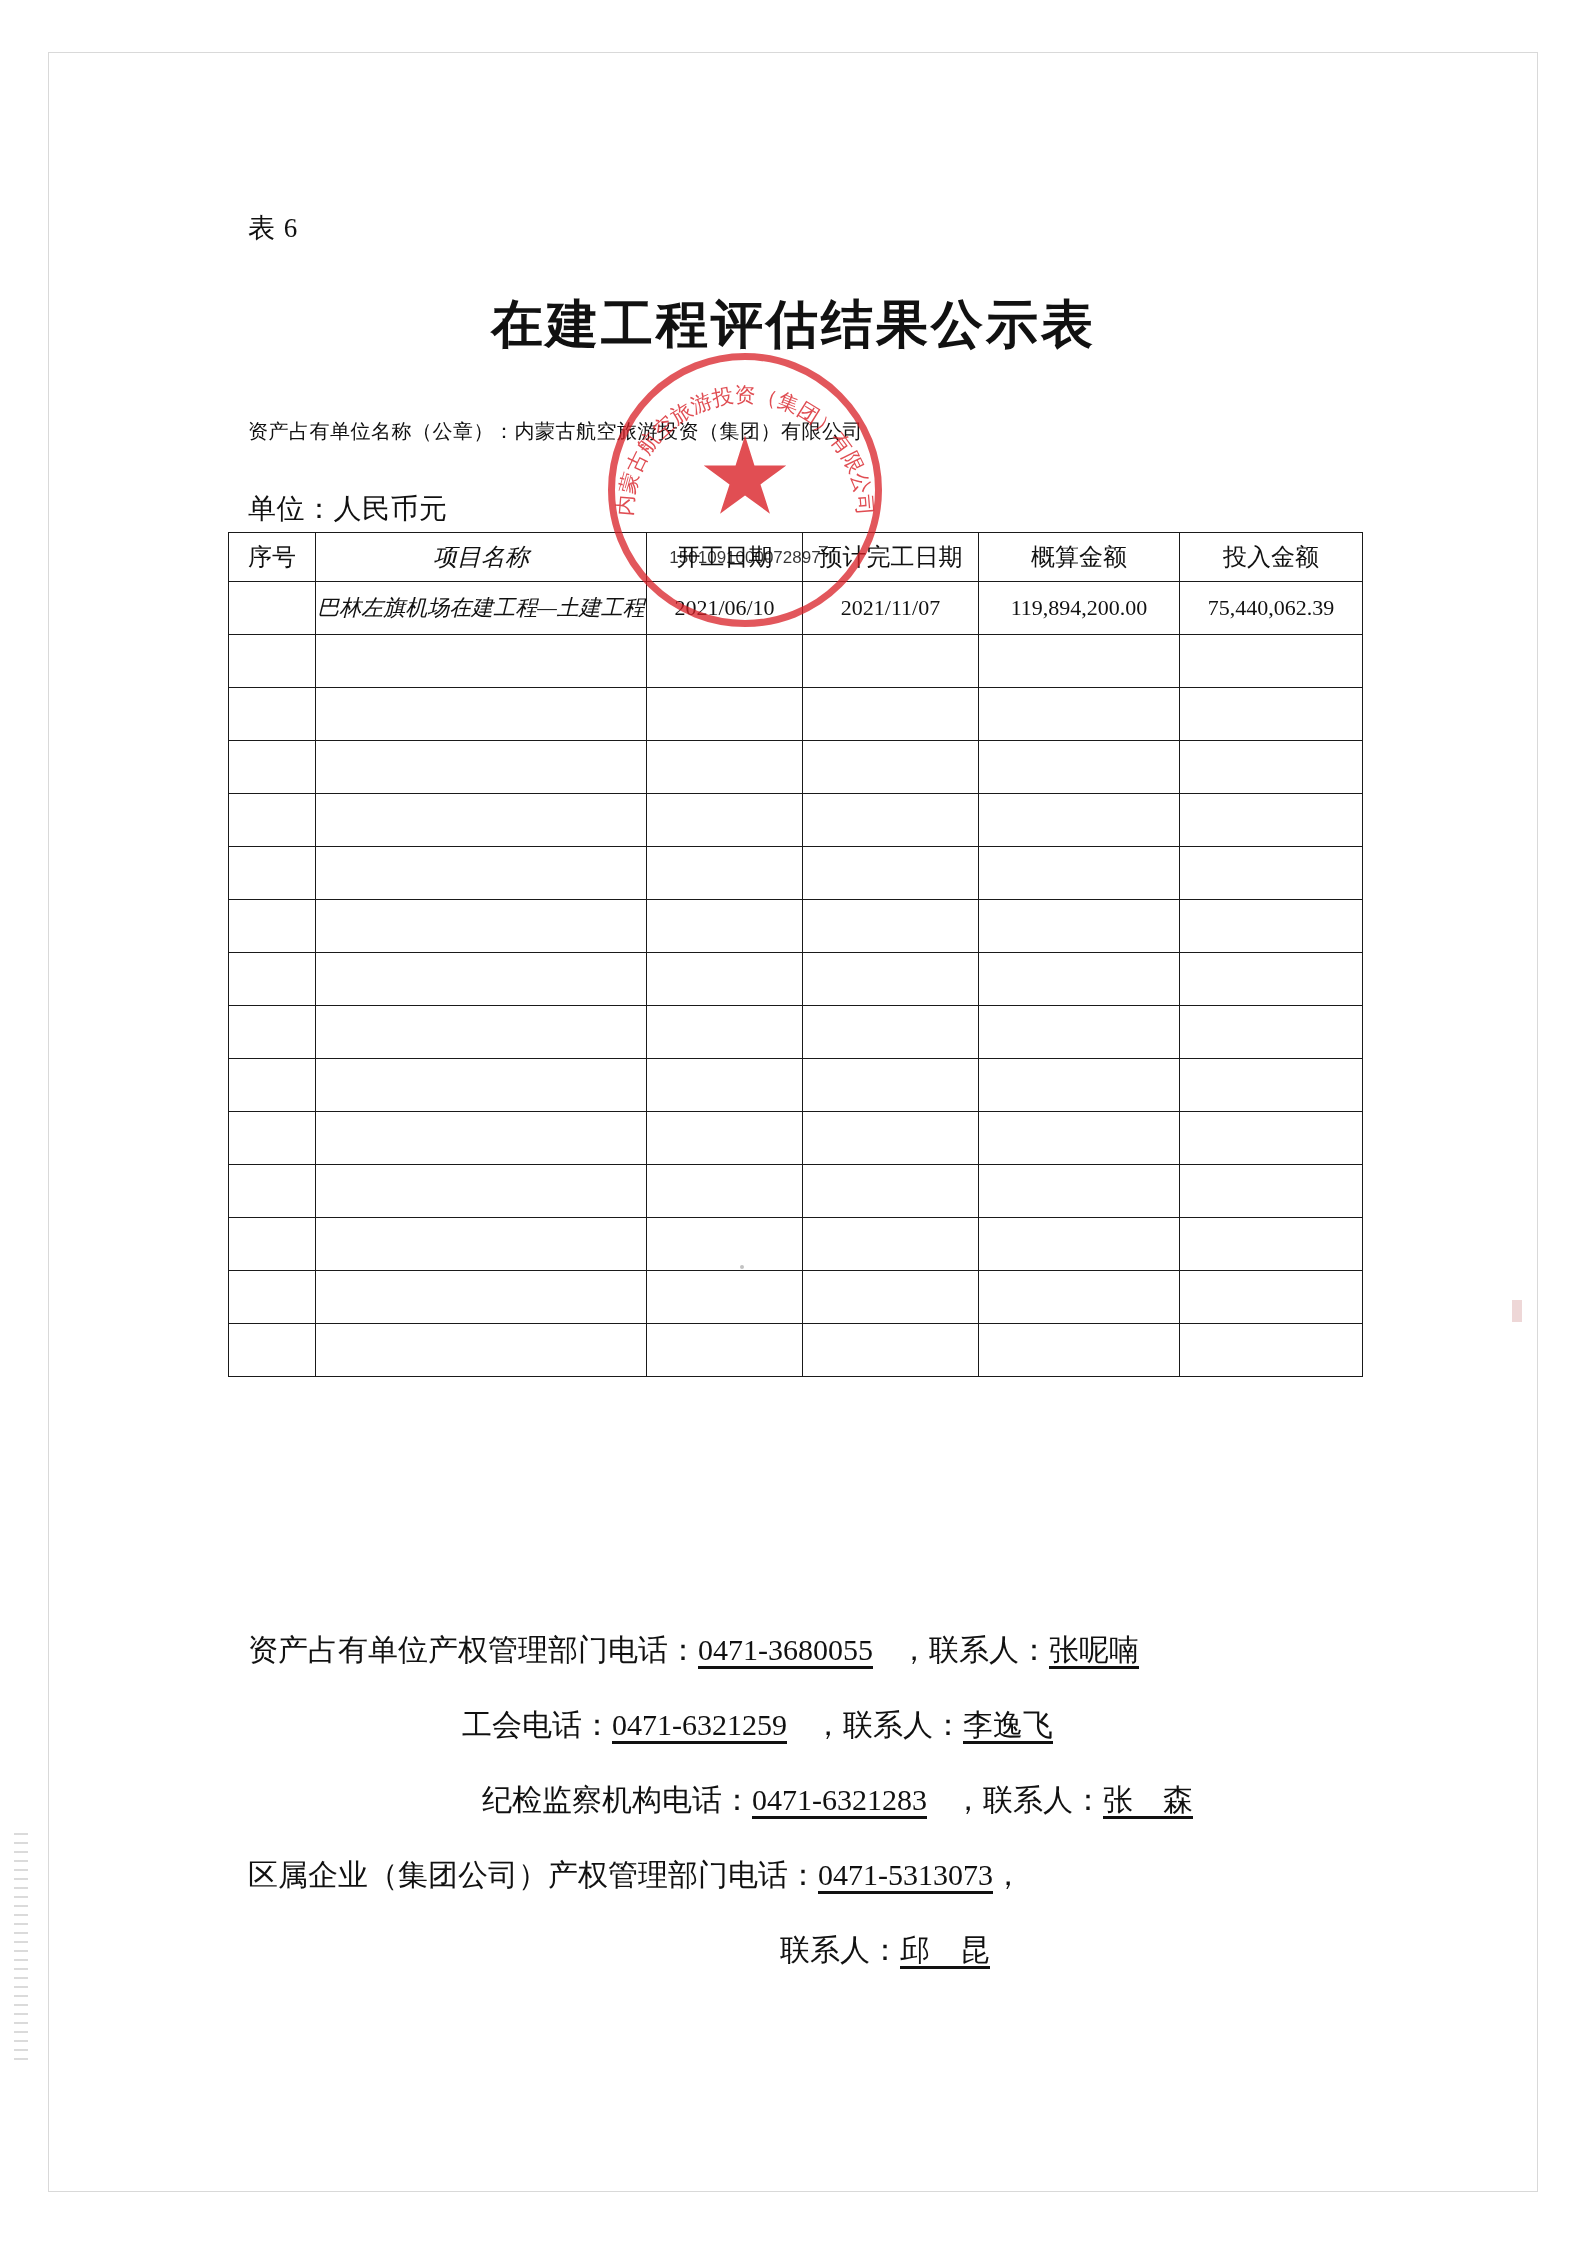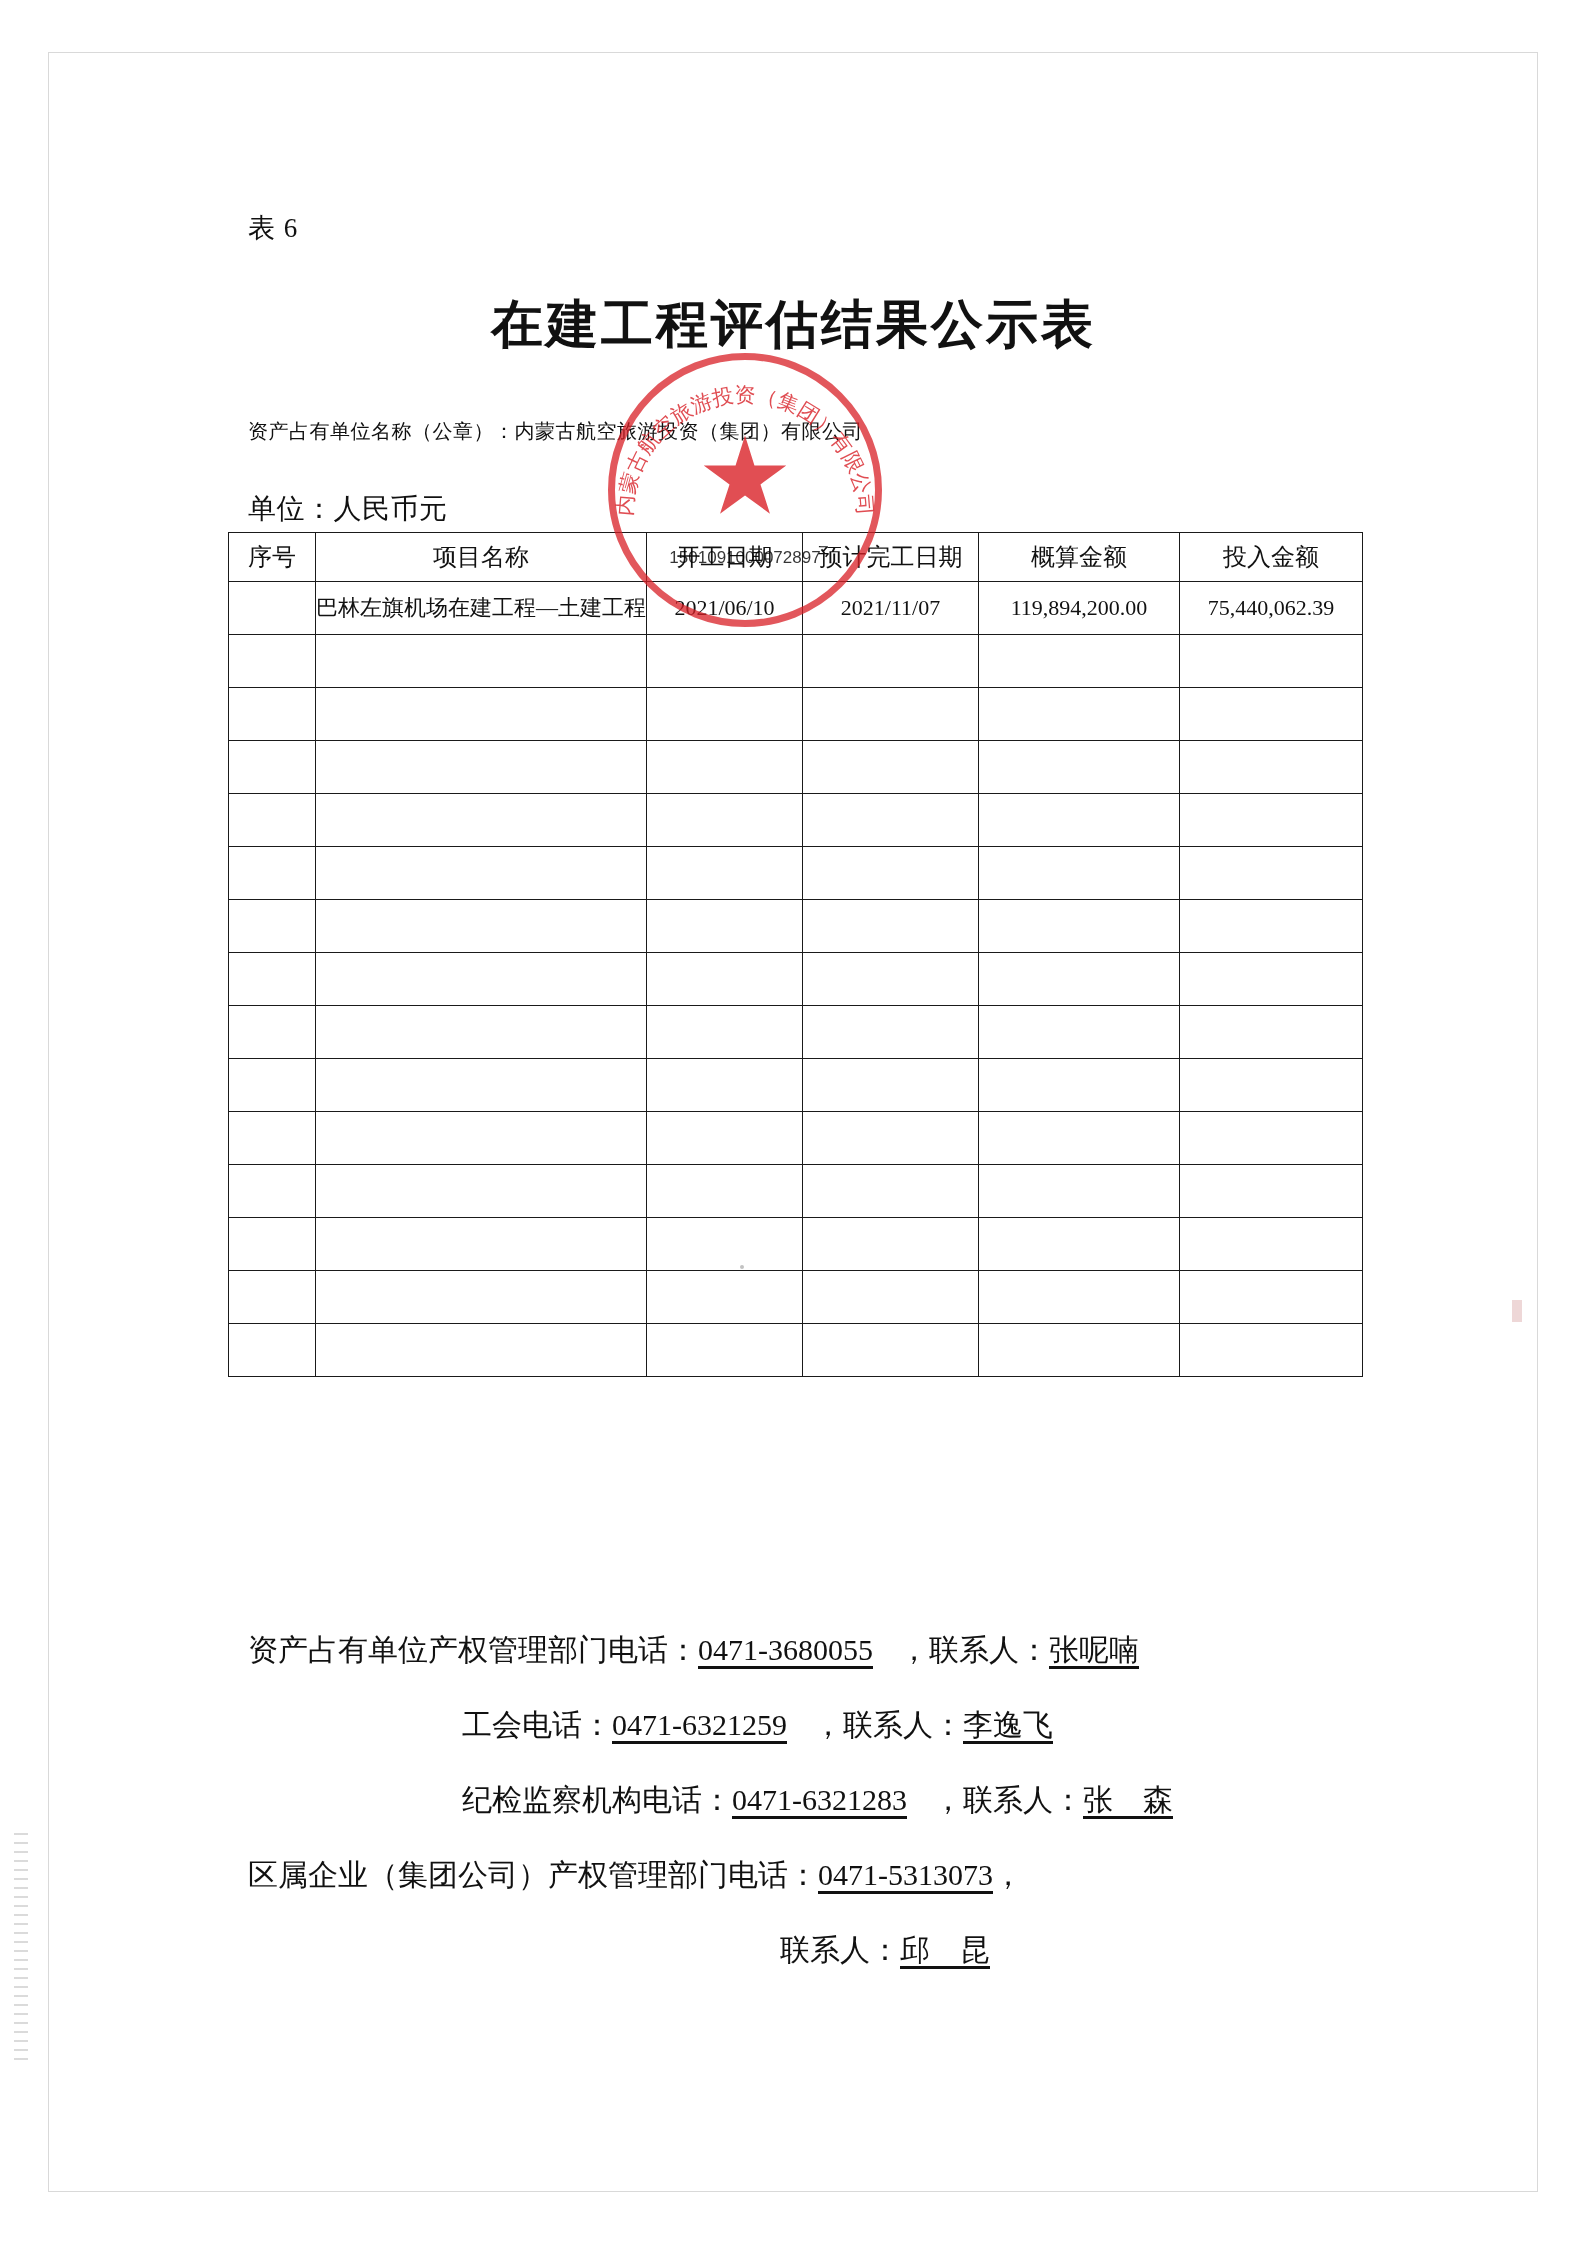--- a/index.html
+++ b/index.html
@@ -81,21 +81,21 @@
     font-size: 22px;
     text-align: center;
     vertical-align: middle;
     height: 52px;
   }
   table.main thead td {
     height: 48px;
     font-size: 24px;
   }
   td.c0 { width: 86px; }
-  td.c1 { width: 330px; }
+  td.c1 { width: 330px; font-style: italic; }
   td.c2 { width: 155px; }
   td.c3 { width: 175px; }
   td.c4 { width: 200px; }
   td.c5 { width: 182px; }
 
   .row-tall td { height: 116px; }
   .proj-name {
     text-align: left;
     padding-left: 28px;
     font-size: 27px;
@@ -112,21 +112,21 @@
     width: 1365px;
     font-size: 30px;
   }
   .f-line {
     position: relative;
     white-space: nowrap;
     margin-bottom: 34px;
   }
   .f1 { padding-left: 248px; }
   .f2 { padding-left: 462px; }
-  .f3 { padding-left: 462px; }
+  .f3 { padding-left: 462px; margin-left: 20px; }
   .f4 { padding-left: 248px; }
   .f5 { padding-left: 780px; }
   .u {
     text-decoration: underline;
     text-underline-offset: 6px;
     font-family: "Liberation Serif", serif;
   }
   .pad-r { padding-right: 26px; }
 
   

